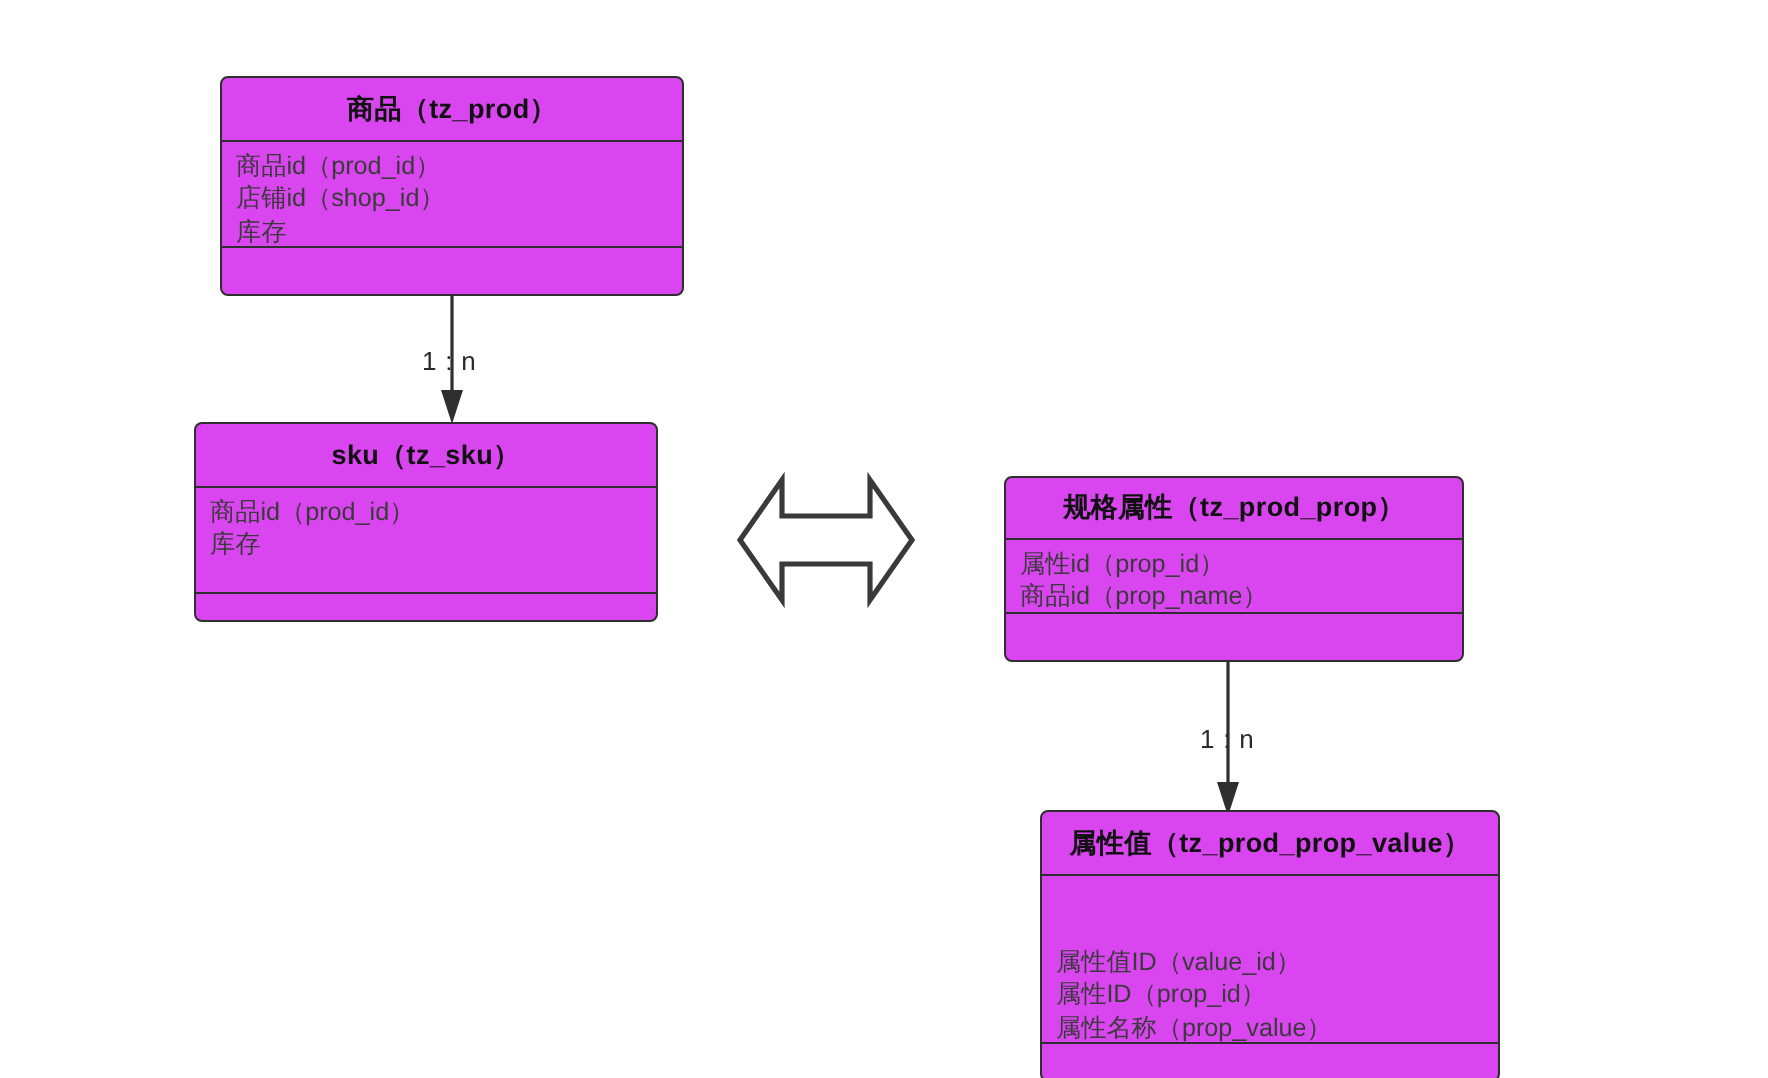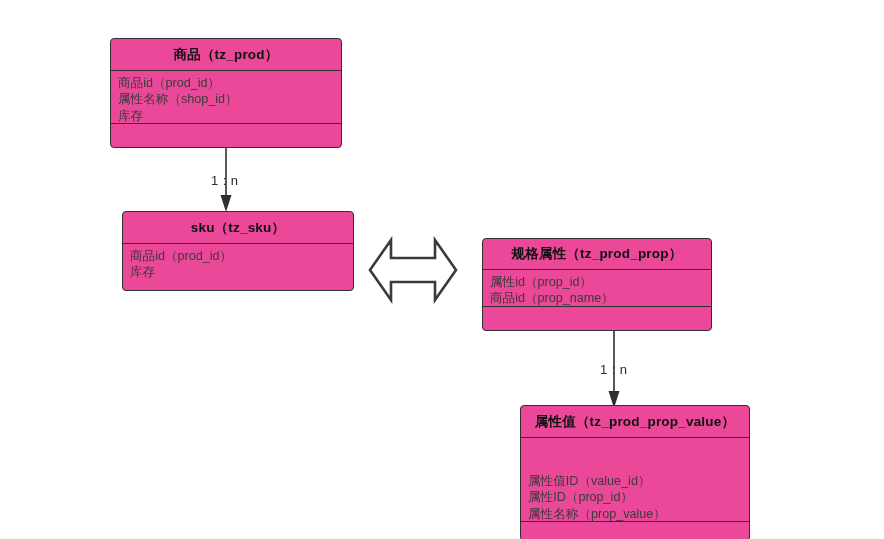--- a/index.html
+++ b/index.html
@@ -20,21 +20,21 @@
     position: absolute;
     inset: 0;
     width: 884px;
     height: 539px;
   }
 
   
   .entity {
     position: absolute;
     box-sizing: border-box;
-    background: #ec4899;
+    background: #d946ef;
     border: 1.6px solid #2f2f2f;
     border-radius: 4px;
     overflow: hidden;
   }
   .entity-title {
     text-align: center;
     color: #111111;
     font-size: 13.5px;
     font-weight: bold;
     letter-spacing: 0.2px;
@@ -94,36 +94,36 @@
   <div class="conn-label" style="left:600px; top:362px;">1 : n</div>
 
   <svg class="bidir-arrow" style="left:366px; top:236px; width:94px; height:68px;" viewBox="0 0 94 68">
     <polygon points="25,4 25,22 69,22 69,4 90,34 69,64 69,46 25,46 25,64 4,34" fill="#ffffff" stroke="#3a3a3a" stroke-width="2.6" stroke-linejoin="miter"></polygon>
   </svg>
 
   <div class="entity" style="left:110px; top:38px; width:232px; height:110px;">
     <div class="entity-title" style="height:32px;">商品（tz_prod）</div>
     <div class="entity-attrs" style="height:53px;">
       <div class="attr-row">商品id（prod_id）</div>
-      <div class="attr-row">属性名称（shop_id）</div>
+      <div class="attr-row">店铺id（shop_id）</div>
       <div class="attr-row">库存</div>
     </div>
     <div class="entity-ops"></div>
   </div>
 
-  <div class="entity" style="left:122px; top:211px; width:232px; height:80px;">
+  <div class="entity" style="left:97px; top:211px; width:232px; height:100px;">
     <div class="entity-title" style="height:32px;">sku（tz_sku）</div>
     <div class="entity-attrs" style="height:53px;">
       <div class="attr-row">商品id（prod_id）</div>
       <div class="attr-row">库存</div>
     </div>
     <div class="entity-ops"></div>
   </div>
 
-  <div class="entity" style="left:482px; top:238px; width:230px; height:93px;">
+  <div class="entity" style="left:502px; top:238px; width:230px; height:93px;">
     <div class="entity-title" style="height:31px;">规格属性（tz_prod_prop）</div>
     <div class="entity-attrs" style="height:37px;">
       <div class="attr-row">属性id（prop_id）</div>
       <div class="attr-row">商品id（prop_name）</div>
     </div>
     <div class="entity-ops"></div>
   </div>
 
   <div class="entity" style="left:520px; top:405px; width:230px; height:136px;">
     <div class="entity-title" style="height:32px;">属性值（tz_prod_prop_value）</div>

